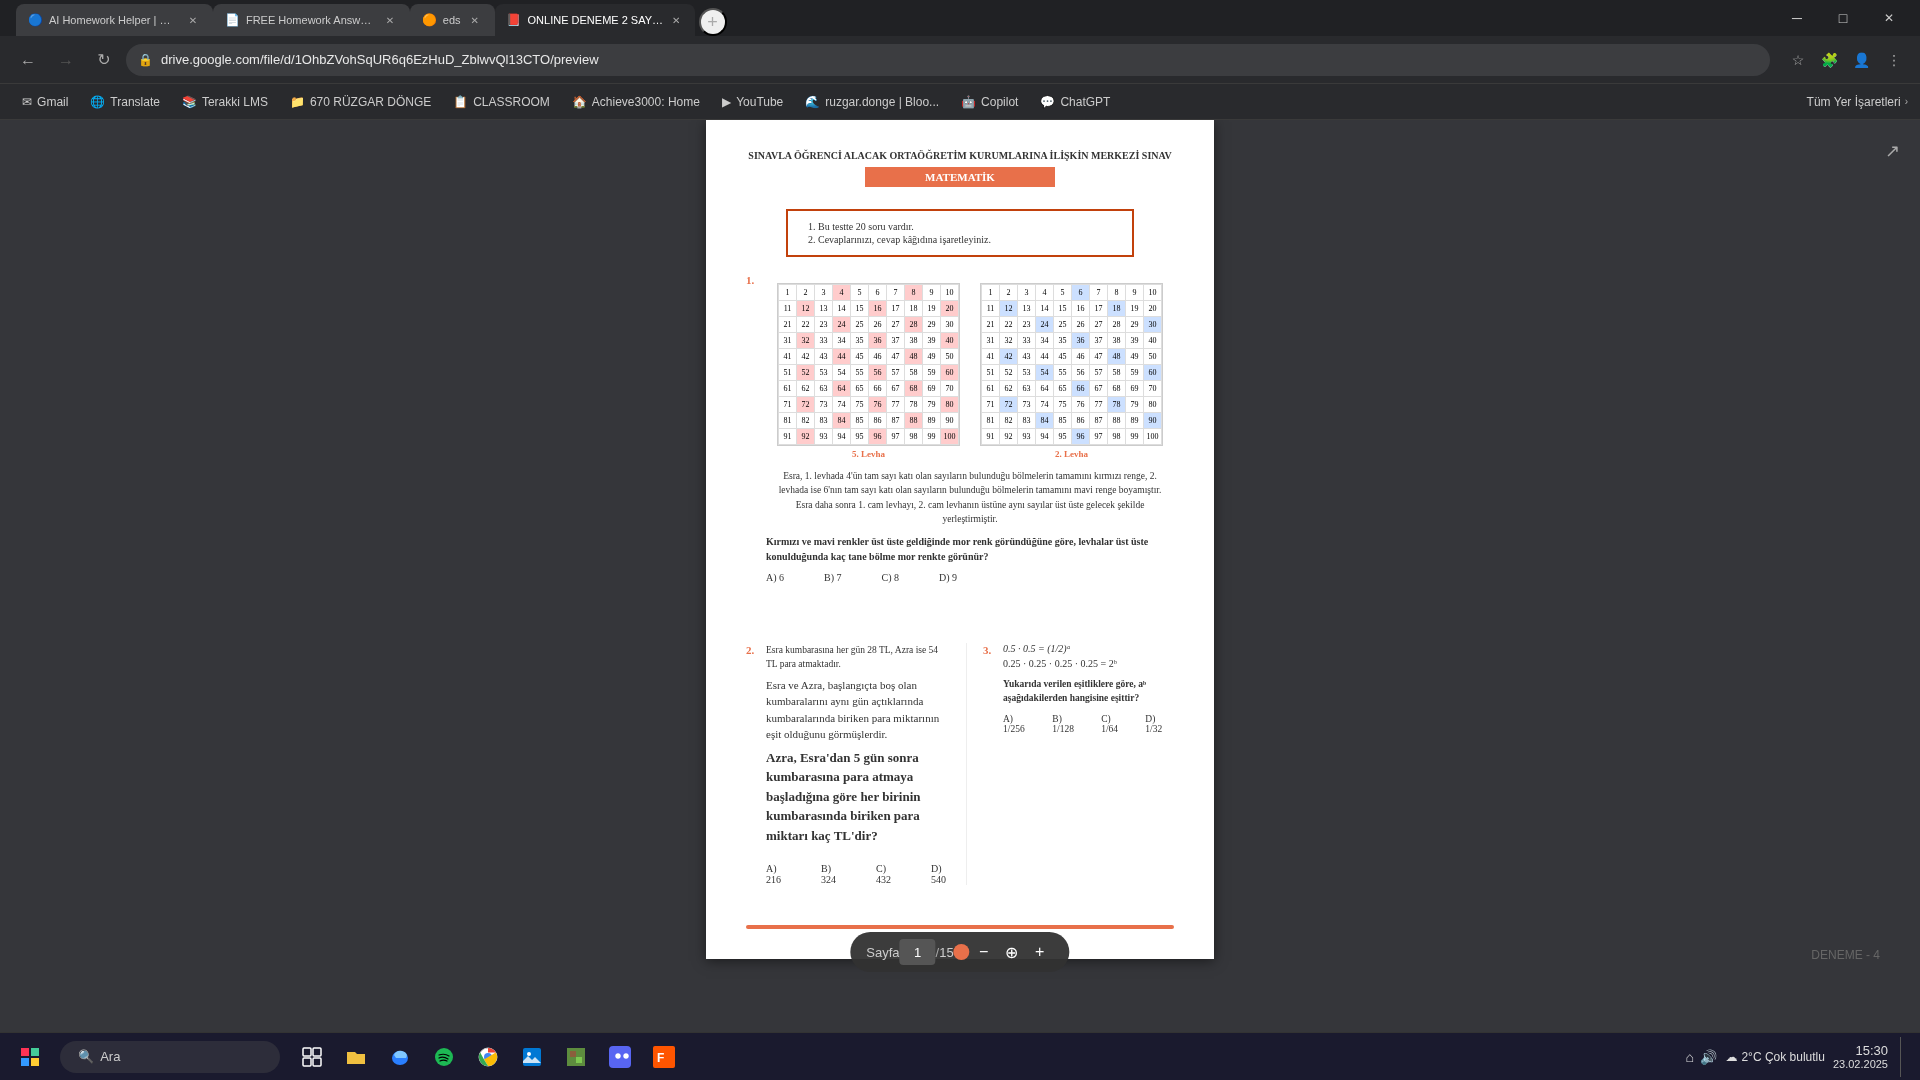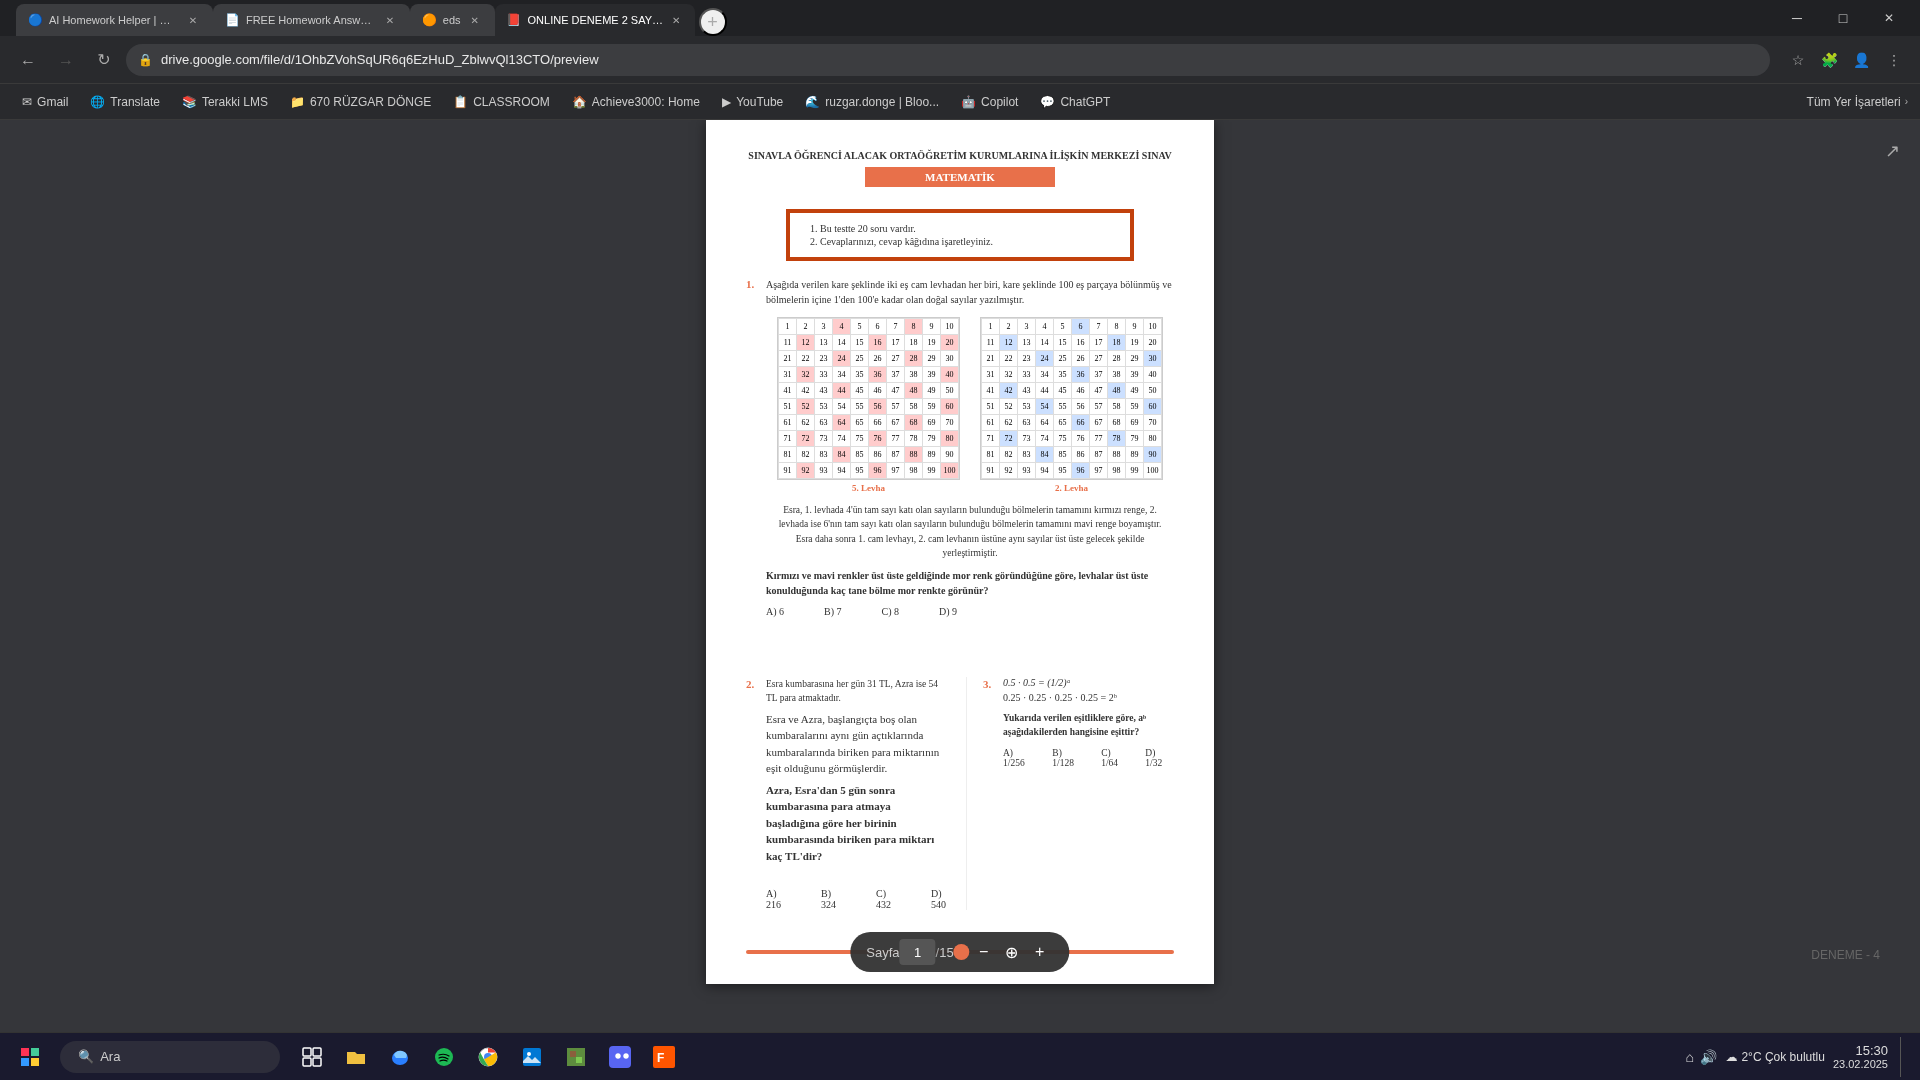--- a/index.html
+++ b/index.html
@@ -50,21 +50,21 @@
     .content-area { flex: 1; background: #35363a; display: flex; justify-content: center; align-items: flex-start; padding-top: 0; overflow: hidden; position: relative; }
 
     
     .pdf-container { width: 508px; background: white; position: absolute; top: 0; left: 50%; transform: translateX(-50%); box-shadow: 0 2px 12px rgba(0,0,0,0.5); }
 
     .pdf-page { padding: 30px 40px; font-family: 'Times New Roman', serif; }
 
     .pdf-header { text-align: center; margin-bottom: 12px; }
     .pdf-title-main { font-size: 10px; font-weight: bold; color: #333; margin-bottom: 6px; }
     .pdf-subject-box { background: #e8704a; color: white; font-size: 11px; font-weight: bold; padding: 4px 60px; display: inline-block; margin-bottom: 10px; }
-    .pdf-info-box { border: 4px solid #c2410c; padding: 8px 20px; font-size: 10px; color: #333; text-align: left; margin: 0 40px 16px; }
+    .pdf-info-box { border: 2px solid #c2410c; padding: 8px 20px; font-size: 10px; color: #333; text-align: left; margin: 0 40px 16px; }
     .pdf-info-box p { margin: 2px 0; }
 
     .question { margin-bottom: 20px; }
 
     .grid-container { display: flex; gap: 20px; margin: 10px 0; justify-content: center; }
     .number-grid { border: 1px solid #ccc; }
     .number-grid table { border-collapse: collapse; font-size: 8px; }
     .number-grid table td { width: 18px; height: 16px; text-align: center; border: 1px solid #ddd; padding: 0; }
     .grid-label { text-align: center; font-size: 9px; color: #e8704a; margin-top: 3px; font-weight: bold; }
     .cell-red { background: #ffcccc; }
@@ -196,21 +196,20 @@
         </div>
         <div class="pdf-info-box">
           <p>1. Bu testte 20 soru vardır.</p>
           <p>2. Cevaplarınızı, cevap kâğıdına işaretleyiniz.</p>
         </div>
 
         <div class="question">
           <div style="display:flex; align-items:flex-start;">
             <span style="color:#e8704a; font-weight:bold; font-size:11px; min-width:20px; margin-top:1px;">1.</span>
             <div>
-              <p style="font-size:10px; color:#333; line-height:1.5; margin-bottom:6px;">Aşağıda verilen kare şeklinde iki eş cam levhadan her biri, kare şeklinde 100 eş parçaya bölünmüş ve bölmelerin içine 1'den 100'e kadar olan doğal sayılar yazılmıştır.</p>
 
               <div class="grid-container">
                 <div>
                   <div class="number-grid">
                     <table>
                       <tbody>
                           <tr>
                             <td>1</td>
                             <td>2</td>
                             <td>3</td>
@@ -479,23 +478,23 @@
         </div>
 
         <div style="height: 40px;"></div>
 
         <div style="display:flex; gap:20px;">
 
           <div style="flex:1;" class="question">
             <div style="display:flex; align-items:flex-start;">
               <span style="color:#e8704a; font-weight:bold; font-size:11px; min-width:20px; margin-top:1px;">2.</span>
               <div>
-                <p style="font-size:9.5px; color:#333; line-height:1.5; margin-bottom:5px;">Esra kumbarasına her gün 31 TL, Azra ise 54 TL para atmaktadır.</p>
+                <p style="font-size:9.5px; color:#333; line-height:1.5; margin-bottom:5px;">Esra kumbarasına her gün 28 TL, Azra ise 54 TL para atmaktadır.</p>
                 <p style="font-size:11px; color:#333; line-height:1.5; margin-bottom:5px;">Esra ve Azra, başlangıçta boş olan kumbaralarını aynı gün açtıklarında kumbaralarında biriken para miktarının eşit olduğunu görmüşlerdir.</p>
-                <p style="font-size:11px; color:#333; font-weight:bold; line-height:1.5; margin-bottom:24px;">Azra, Esra'dan 5 gün sonra kumbarasına para atmaya başladığına göre her birinin kumbarasında biriken para miktarı kaç TL'dir?</p>
+                <p style="font-size:13px; color:#333; font-weight:bold; line-height:1.5; margin-bottom:18px;">Azra, Esra'dan 5 gün sonra kumbarasına para atmaya başladığına göre her birinin kumbarasında biriken para miktarı kaç TL'dir?</p>
                 <div class="answers">
                   <span>A) 216</span>
                   <span>B) 324</span>
                   <span>C) 432</span>
                   <span>D) 540</span>
                 </div>
               </div>
             </div>
           </div>
 

